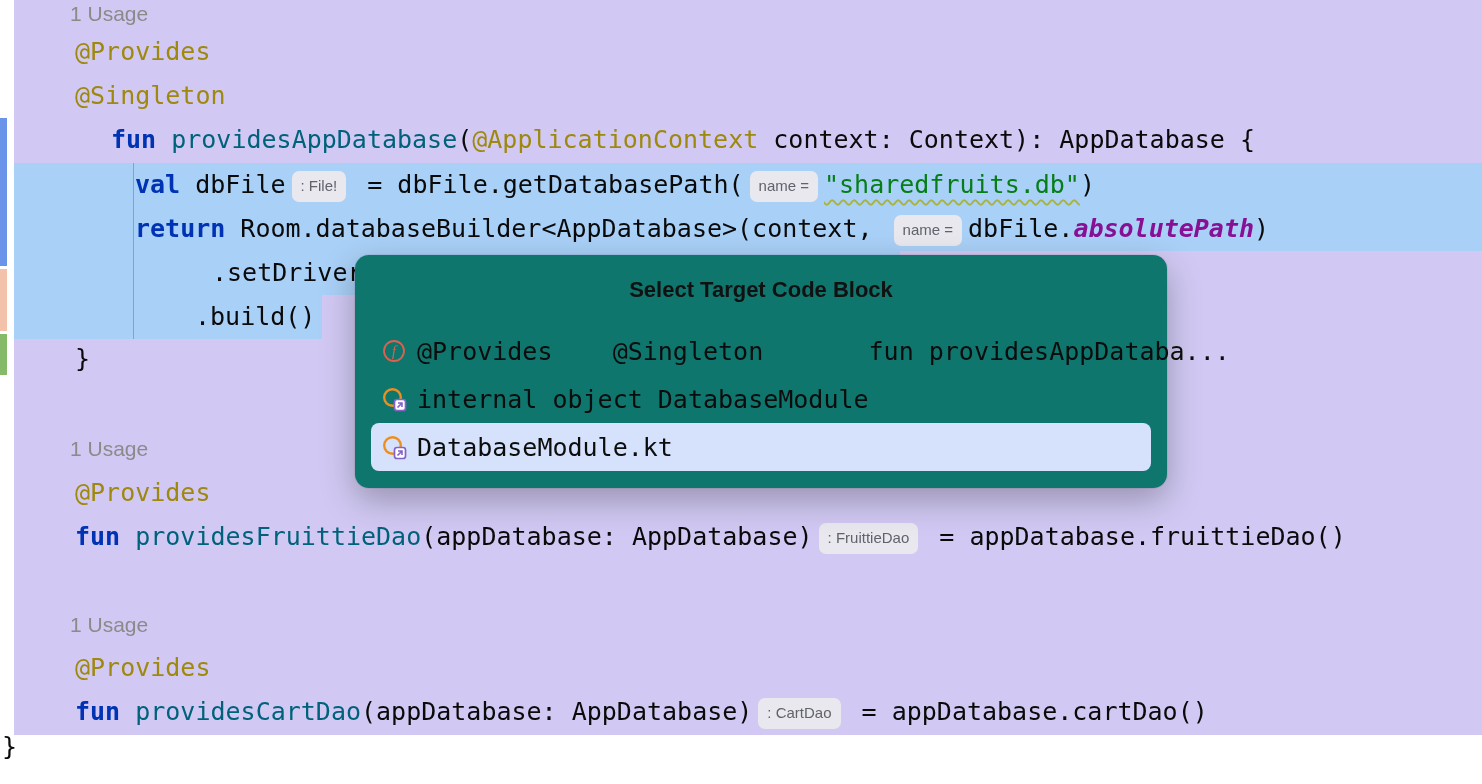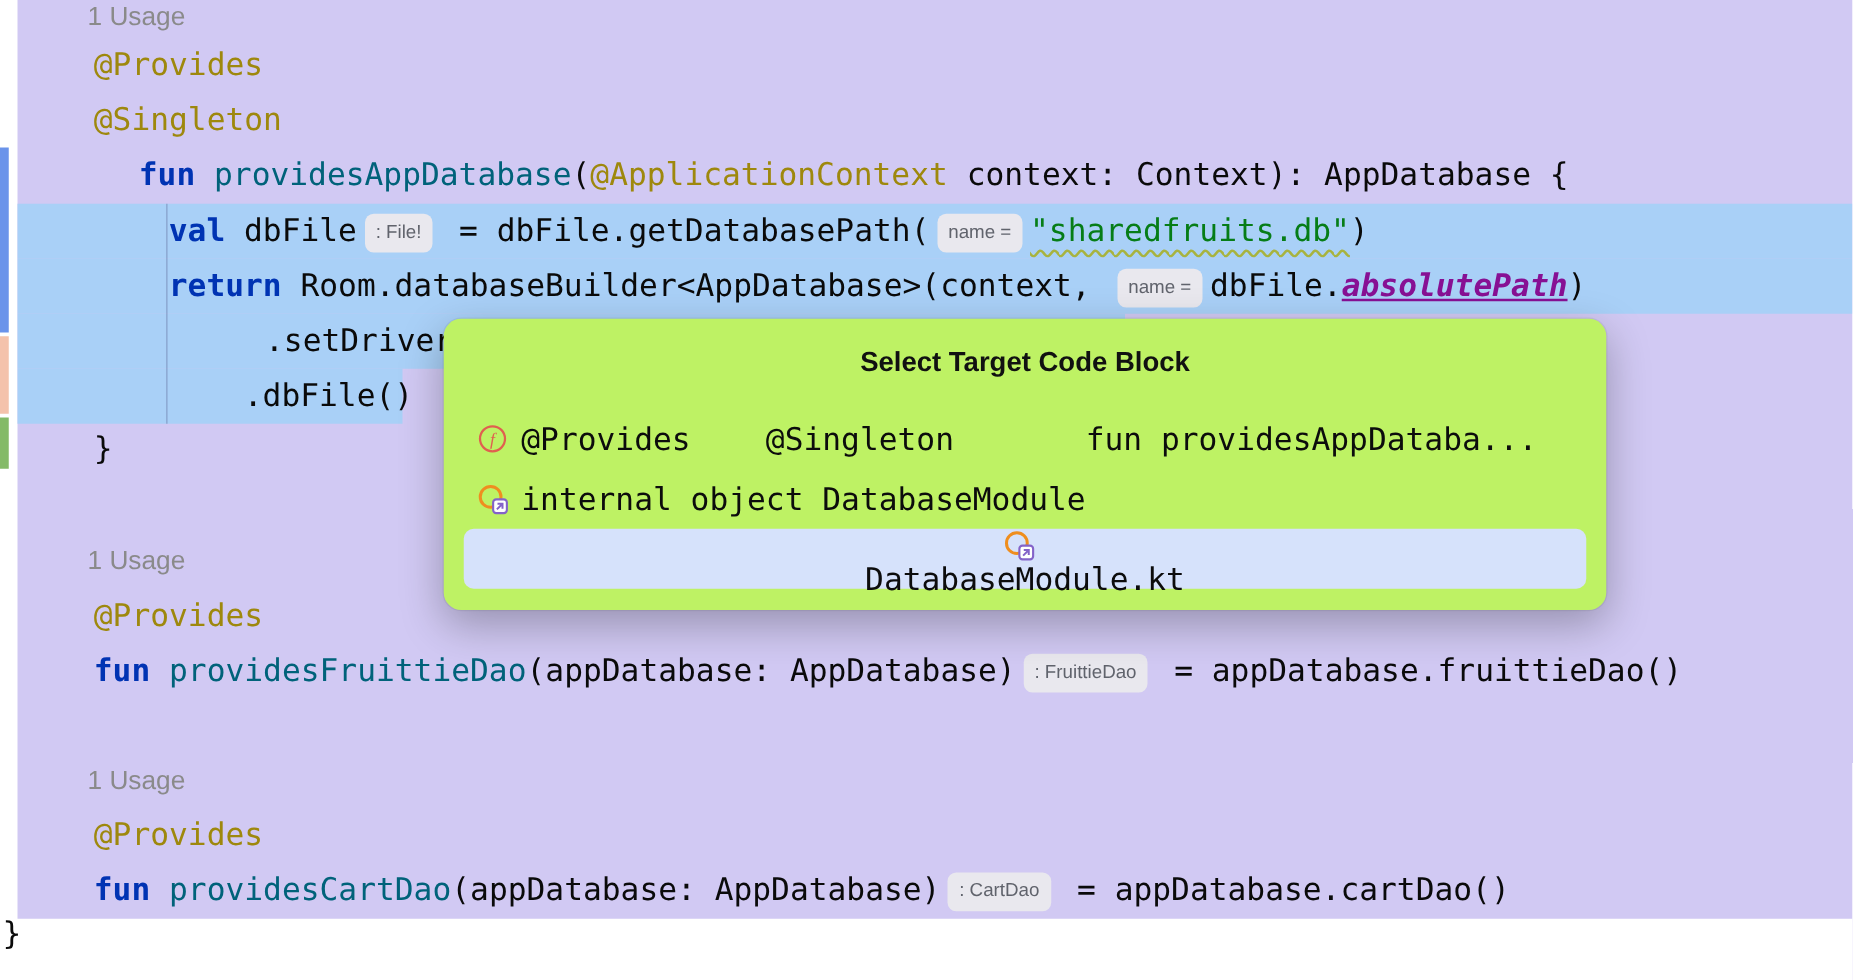--- a/index.html
+++ b/index.html
@@ -27,46 +27,46 @@
   .tk-p { color:#0a0a0a; }
   .tk-k { color:var(--keyword); font-weight:bold; }
   .tk-f { color:var(--function-name); }
   .tk-a { color:var(--annotation); }
   .tk-s {
     color:var(--string);
     text-decoration-line:underline; text-decoration-style:wavy;
     text-decoration-color:#a8b33f; text-decoration-thickness:2px;
     text-underline-offset:6px;
   }
-  .tk-i { color:var(--property); font-style:italic; font-weight:600;text-decoration:underline; }
+  .tk-i { color:var(--property); font-style:italic; font-weight:600; }
   .tk-u { color:var(--usage); }
   .tk-chip {
     display:inline-block; vertical-align:middle;
     font-family:"Liberation Sans", sans-serif; font-size:15px; line-height:30px;
     height:31px; padding:0 9px; margin:0 6px; border-radius:7px;
     background:var(--chip-bg); color:var(--chip-text);
   }
 
   .popup {
-    position:absolute; left:355px; top:255px; width:930px; height:233px;
-    background:#bef264; border-radius:14px; z-index:10;
+    position:absolute; left:355px; top:255px; width:812px; height:233px;
+    background:#0f766e; border-radius:14px; z-index:10;
     box-shadow:0 12px 34px rgba(0,0,0,0.28), 0 0 0 1px rgba(0,0,0,0.06);
   }
   .popup-title {
     padding-top:22px; text-align:center;
     font-family:"Liberation Sans", sans-serif; font-weight:bold;
     font-size:22px; color:#111111;
   }
   .popup-items { margin-top:24px; padding:0 16px; }
   .popup-item {
     display:flex; align-items:center; height:48px; border-radius:8px;
     padding:0 10px; font-size:25px; color:#0c0c0c; white-space:pre;
     font-family:"DejaVu Sans Mono", monospace; cursor:default;
   }
-  .popup-item.selected { background:var(--popup-selected-bg);flex-direction:column; }
+  .popup-item.selected { background:var(--popup-selected-bg); }
   .popup-icon { width:26px; height:26px; margin-right:10px; flex:none; }
   .popup-icon svg { width:26px; height:26px; display:block; }
 </style>
 </head>
 <body>
 
 <div class="screen">
 
   <div class="scope"></div>
 
@@ -82,21 +82,21 @@
   <div class="gbar" style="top:334px; height:41px;  background:var(--gutter-green);"></div>
 
   <div id="code-lines">
       <div class="code-line usage" style="top: -8px; left: 70px;"><span class="tk-u">1 Usage</span></div>
       <div class="code-line" style="top: 30px; left: 75px;"><span class="tk-a">@Provides</span></div>
       <div class="code-line" style="top: 74px; left: 75px;"><span class="tk-a">@Singleton</span></div>
       <div class="code-line" style="top: 118px; left: 75px; margin-left: 36px;"><span class="tk-k">fun </span><span class="tk-f">providesAppDatabase</span><span class="tk-p">(</span><span class="tk-a">@ApplicationContext</span><span class="tk-p"> context: Context): AppDatabase {</span></div>
       <div class="code-line" style="top: 163px; left: 135px;"><span class="tk-k">val </span><span class="tk-p">dbFile</span><span class="tk-chip">: File!</span><span class="tk-p"> = dbFile.getDatabasePath(</span><span class="tk-chip">name =</span><span class="tk-s">"sharedfruits.db"</span><span class="tk-p">)</span></div>
       <div class="code-line" style="top: 207px; left: 135px;"><span class="tk-k">return </span><span class="tk-p">Room.databaseBuilder&lt;AppDatabase&gt;(context, </span><span class="tk-chip">name =</span><span class="tk-p">dbFile.</span><span class="tk-i">absolutePath</span><span class="tk-p">)</span></div>
       <div class="code-line" style="top: 251px; left: 212px;"><span class="tk-p">.setDriver</span></div>
-      <div class="code-line" style="top: 295px; left: 195px;"><span class="tk-p">.dbFile()</span></div>
+      <div class="code-line" style="top: 295px; left: 195px;"><span class="tk-p">.build()</span></div>
       <div class="code-line" style="top: 337px; left: 75px;"><span class="tk-p">}</span></div>
       <div class="code-line usage" style="top: 427px; left: 70px;"><span class="tk-u">1 Usage</span></div>
       <div class="code-line" style="top: 471px; left: 75px;"><span class="tk-a">@Provides</span></div>
       <div class="code-line" style="top: 515px; left: 75px;"><span class="tk-k">fun </span><span class="tk-f">providesFruittieDao</span><span class="tk-p">(appDatabase: AppDatabase)</span><span class="tk-chip">: FruittieDao</span><span class="tk-p"> = appDatabase.fruittieDao()</span></div>
       <div class="code-line usage" style="top: 603px; left: 70px;"><span class="tk-u">1 Usage</span></div>
       <div class="code-line" style="top: 646px; left: 75px;"><span class="tk-a">@Provides</span></div>
       <div class="code-line" style="top: 690px; left: 75px;"><span class="tk-k">fun </span><span class="tk-f">providesCartDao</span><span class="tk-p">(appDatabase: AppDatabase)</span><span class="tk-chip">: CartDao</span><span class="tk-p"> = appDatabase.cartDao()</span></div>
       <div class="code-line" style="top: 725px; left: 2px;"><span class="tk-p">}</span></div>
     </div>
 

